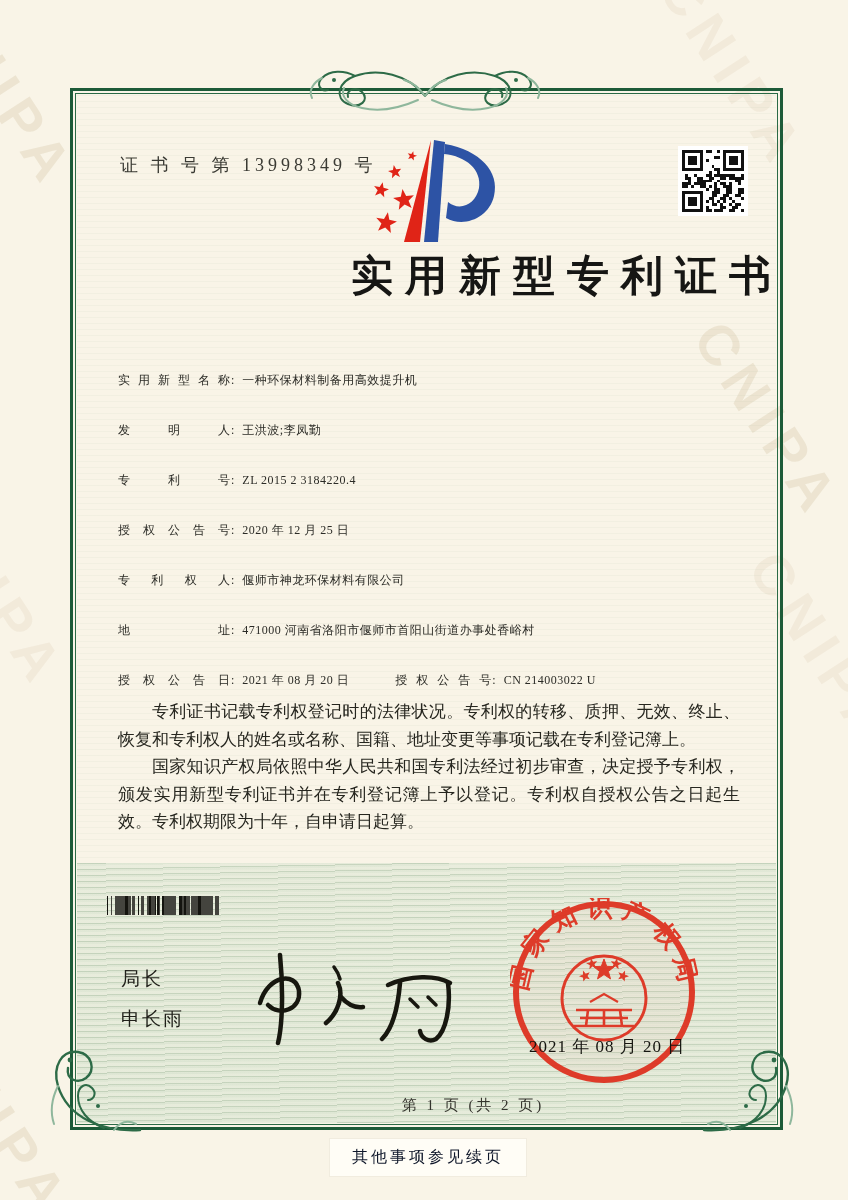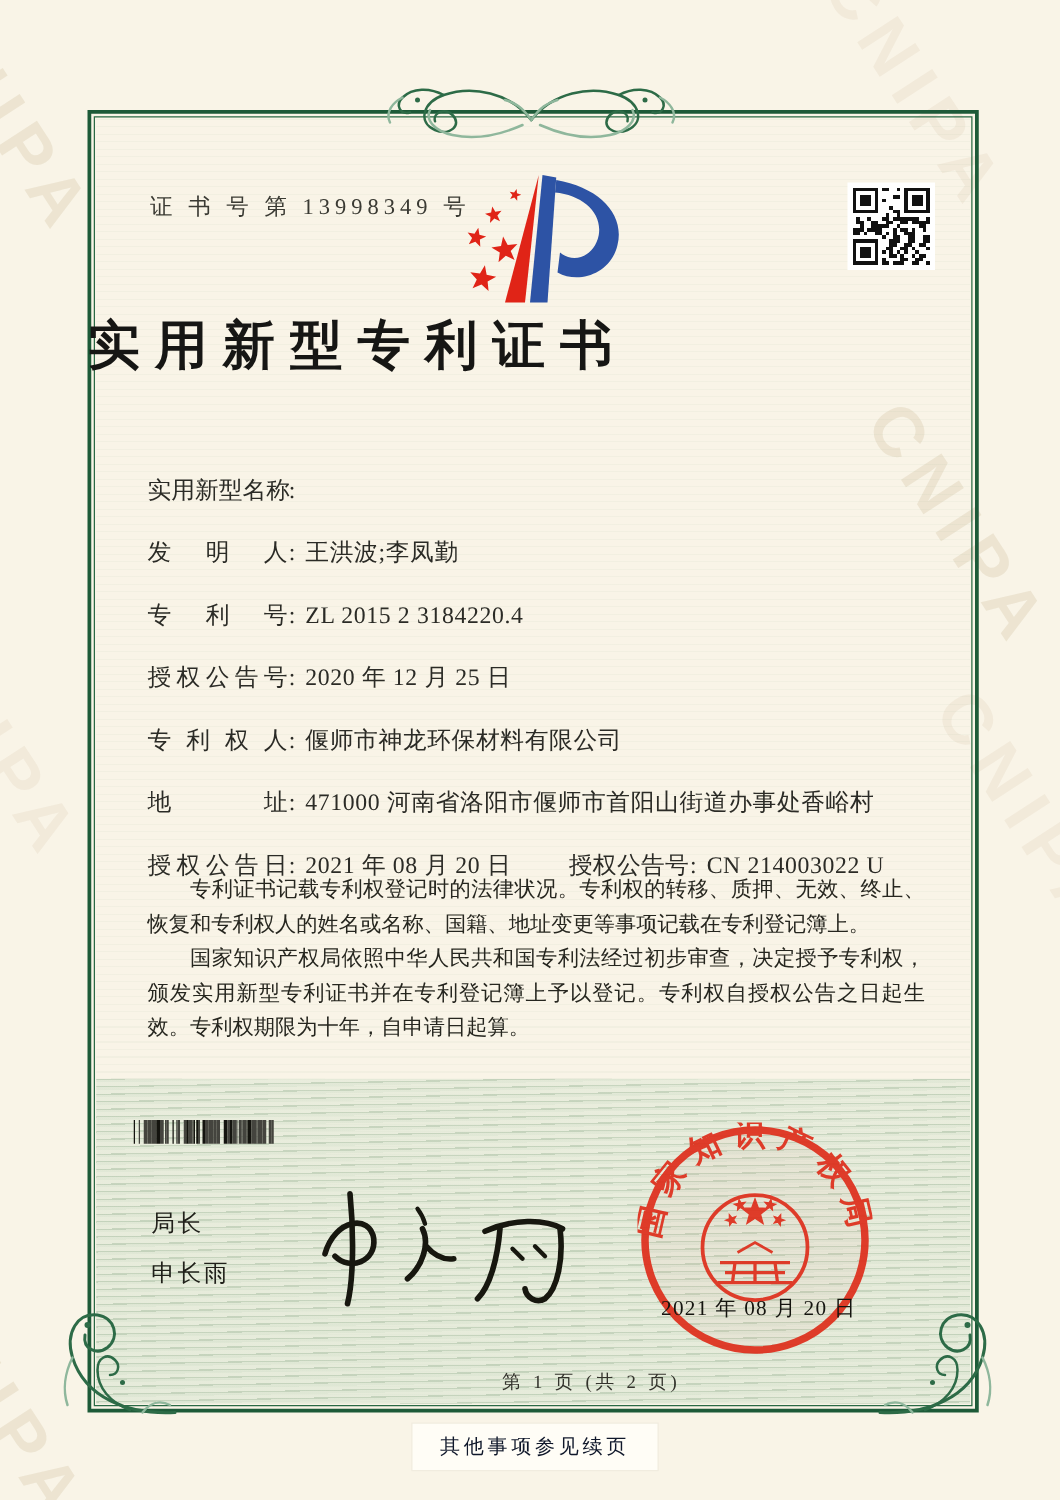--- a/index.html
+++ b/index.html
@@ -56,28 +56,28 @@
   .cert-number {
     position:absolute; left:120px; top:153px;
     font-size:18px; letter-spacing:4px; color:#3a3a33;
   }
   .logo { position:absolute; left:348px; top:130px; }
   .qr { position:absolute; left:678px; top:146px; width:70px; height:70px; background:#fff; padding:4px; }
   .qr svg { display:block; width:62px; height:62px; }
 
   .cert-title {
     position:absolute; left:70px; top:248px; width:713px;
-    text-align:left;
+    text-align:right;
     font-size:42px; font-weight:bold; letter-spacing:12px;
     color:#161614;
   }
 
   
   .fields { position:absolute; left:118px; top:355px; width:625px; }
-  .field-row { display:flex; align-items:flex-end; height:50px; font-size:19px; }
+  .field-row { display:flex; align-items:center; height:50px; font-size:12px; }
   .field {
     display:flex; align-items:baseline; white-space:nowrap;
   }
   .field + .field { margin-left:46px; }
   .field-label {
     display:inline-block; width:112px;
     text-align:justify; text-align-last:justify;
     color:#2b2b26;
   }
   .field-label--narrow { width:96px; }
@@ -318,20 +318,21 @@
     </svg>
 </div>
 
 <div class="cert-title">实用新型专利证书</div>
 
 <div class="fields" id="fields">
     <div class="field-row">
       <span class="field">
         <span class="field-label">实用新型名称</span>
         <span class="field-colon">:</span>
+        <span class="field-value">一种环保材料制备用高效提升机</span>
       </span>
     </div>
     <div class="field-row">
       <span class="field">
         <span class="field-label">发明人</span>
         <span class="field-colon">:</span>
         <span class="field-value">王洪波;李凤勤</span>
       </span>
     </div>
     <div class="field-row">

